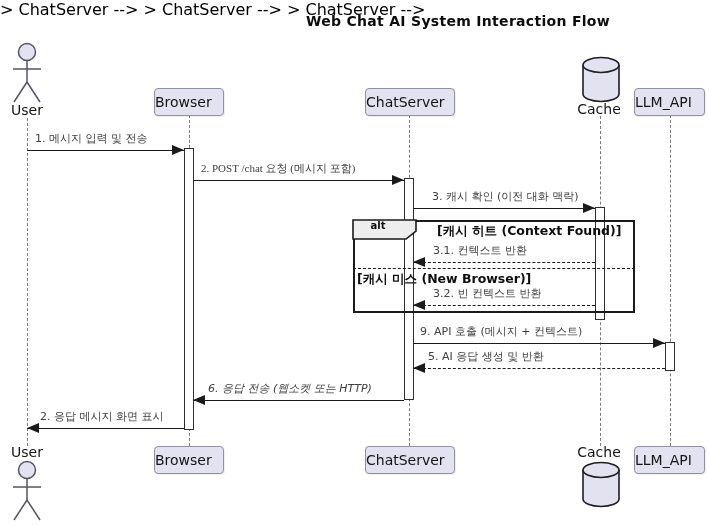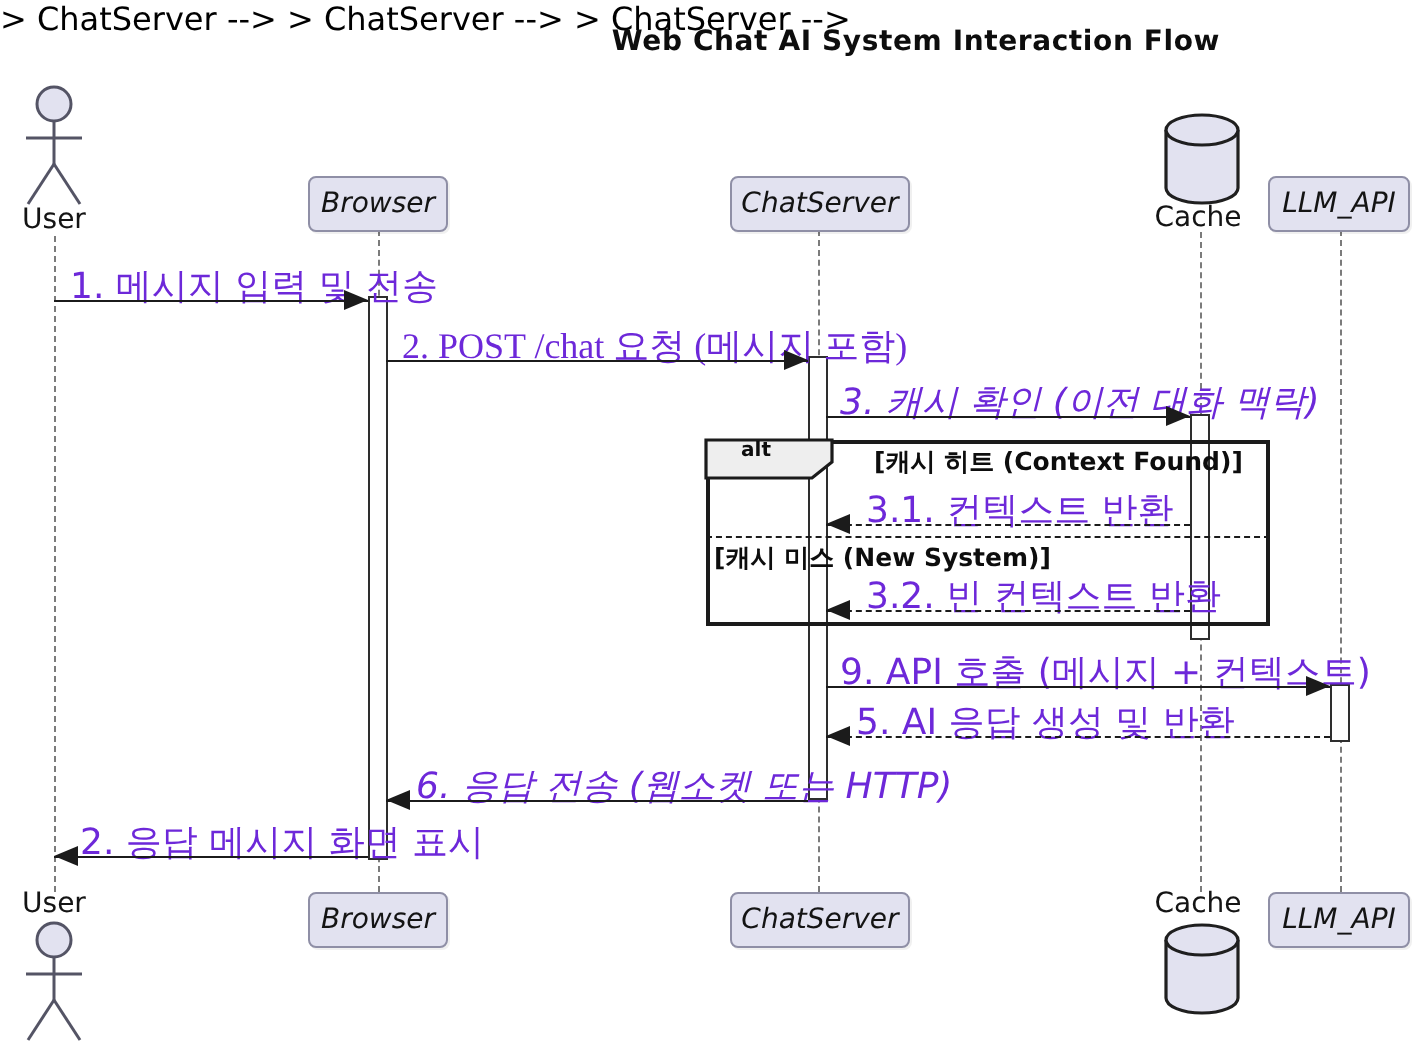--- a/index.html
+++ b/index.html
@@ -6,36 +6,36 @@
   #canvas{
     position:relative;width:709px;height:526px;background:#ffffff;
     font-family:"DejaVu Sans","Liberation Sans",sans-serif;overflow:hidden;
   }
   .title{
     position:absolute;left:100px;top:13px;width:510px;text-align:right;
     font-size:14px;font-weight:bold;color:#0d0d0d;letter-spacing:.3px;
   }
   .pbox{
     position:absolute;height:26px;background:#E2E2F0;border:1px solid #8f8fa6;
-    border-radius:4px;display:flex;align-items:center;justify-content:center;
-    font-size:14px;color:#141414;box-shadow:1px 1px 0 rgba(0,0,0,0.06);font-style:italic;
+    border-radius:4px;display:flex;align-items:center;justify-content:flex-start;
+    font-size:14px;color:#141414;box-shadow:1px 1px 0 rgba(0,0,0,0.06);
   }
   .plabel{
     position:absolute;font-size:14px;color:#141414;text-align:center;white-space:nowrap;
   }
   .lifeline{
     position:absolute;width:0;border-left:1px dashed #7b7b7b;
   }
   .activation{
     position:absolute;width:8px;background:#ffffff;border:1px solid #2e2e2e;
   }
   .msgline{position:absolute;height:0;border-top:1px solid #1b1b1b;}
   .msgline.dashed{border-top-style:dashed;}
   .msgtext{
-    position:absolute;font-size:18px;color:#6d28d9;white-space:nowrap;
+    position:absolute;font-size:11px;color:#404040;white-space:nowrap;
   }
   .arr{position:absolute;width:0;height:0;border-top:5px solid transparent;border-bottom:5px solid transparent;}
   .arr.right{border-left:12px solid #1b1b1b;}
   .arr.left{border-right:12px solid #1b1b1b;}
   .fragment{
     position:absolute;left:353px;top:220px;width:282px;height:93px;
     border:2px solid #1b1b1b;box-sizing:border-box;
   }
   .frag-divider{
     position:absolute;left:353px;top:268px;width:282px;height:0;
@@ -107,34 +107,34 @@
   
   <div class="fragment"></div>
   <div class="frag-divider"></div>
   <div class="alt-tab">
     <svg width="66" height="21" viewBox="0 0 66 21">
       <path d="M1,1 H64 V12 L54,20 H1 Z" fill="#EEEEEE" stroke="#1b1b1b" stroke-width="1.6"></path>
     </svg>
     <div class="alt-tab-text">alt</div>
   </div>
   <div class="guard" style="left:437px;top:223px;">[캐시 히트 (Context Found)]</div>
-  <div class="guard" style="left:357px;top:271px;">[캐시 미스 (New System)]</div>
+  <div class="guard" style="left:357px;top:271px;">[캐시 미스 (New Browser)]</div>
 
   
   <div class="msgtext" style="left:35px;top:131px;">1. 메시지 입력 및 전송</div>
   <div class="msgline" style="left:27px;top:150px;width:157px;"></div>
   <div class="arr right" style="left:172px;top:145px;"></div>
 
   
   <div class="msgtext" style="left:201px;top:161px;font-family:Liberation Serif, serif;">2. POST /chat 요청 (메시지 포함)</div>
   <div class="msgline" style="left:193px;top:180px;width:211px;"></div>
   <div class="arr right" style="left:392px;top:175px;"></div>
 
   
-  <div class="msgtext" style="left:420px;top:189px;font-style:italic;">3. 캐시 확인 (이전 대화 맥락)</div>
+  <div class="msgtext" style="left:432px;top:189px;">3. 캐시 확인 (이전 대화 맥락)</div>
   <div class="msgline" style="left:413px;top:208px;width:182px;"></div>
   <div class="arr right" style="left:583px;top:203px;"></div>
 
   &gt; ChatServer --&gt;
   <div class="msgtext" style="left:433px;top:243px;">3.1. 컨텍스트 반환</div>
   <div class="msgline dashed" style="left:413px;top:262px;width:182px;"></div>
   <div class="arr left" style="left:413px;top:257px;"></div>
 
   &gt; ChatServer --&gt;
   <div class="msgtext" style="left:433px;top:286px;">3.2. 빈 컨텍스트 반환</div>

